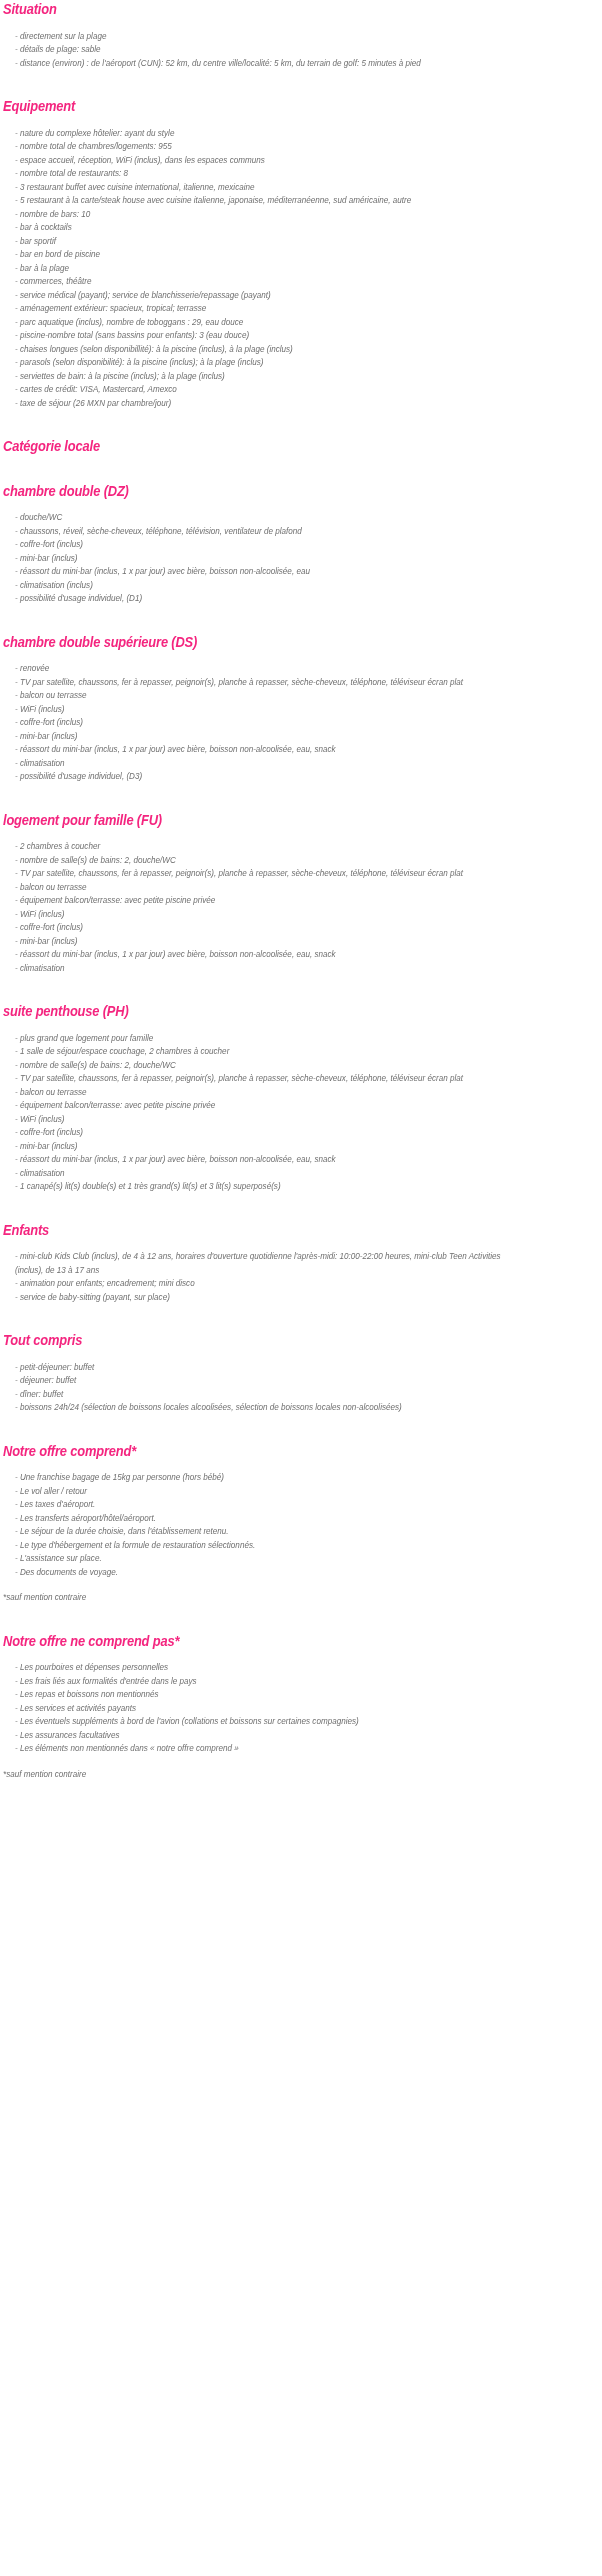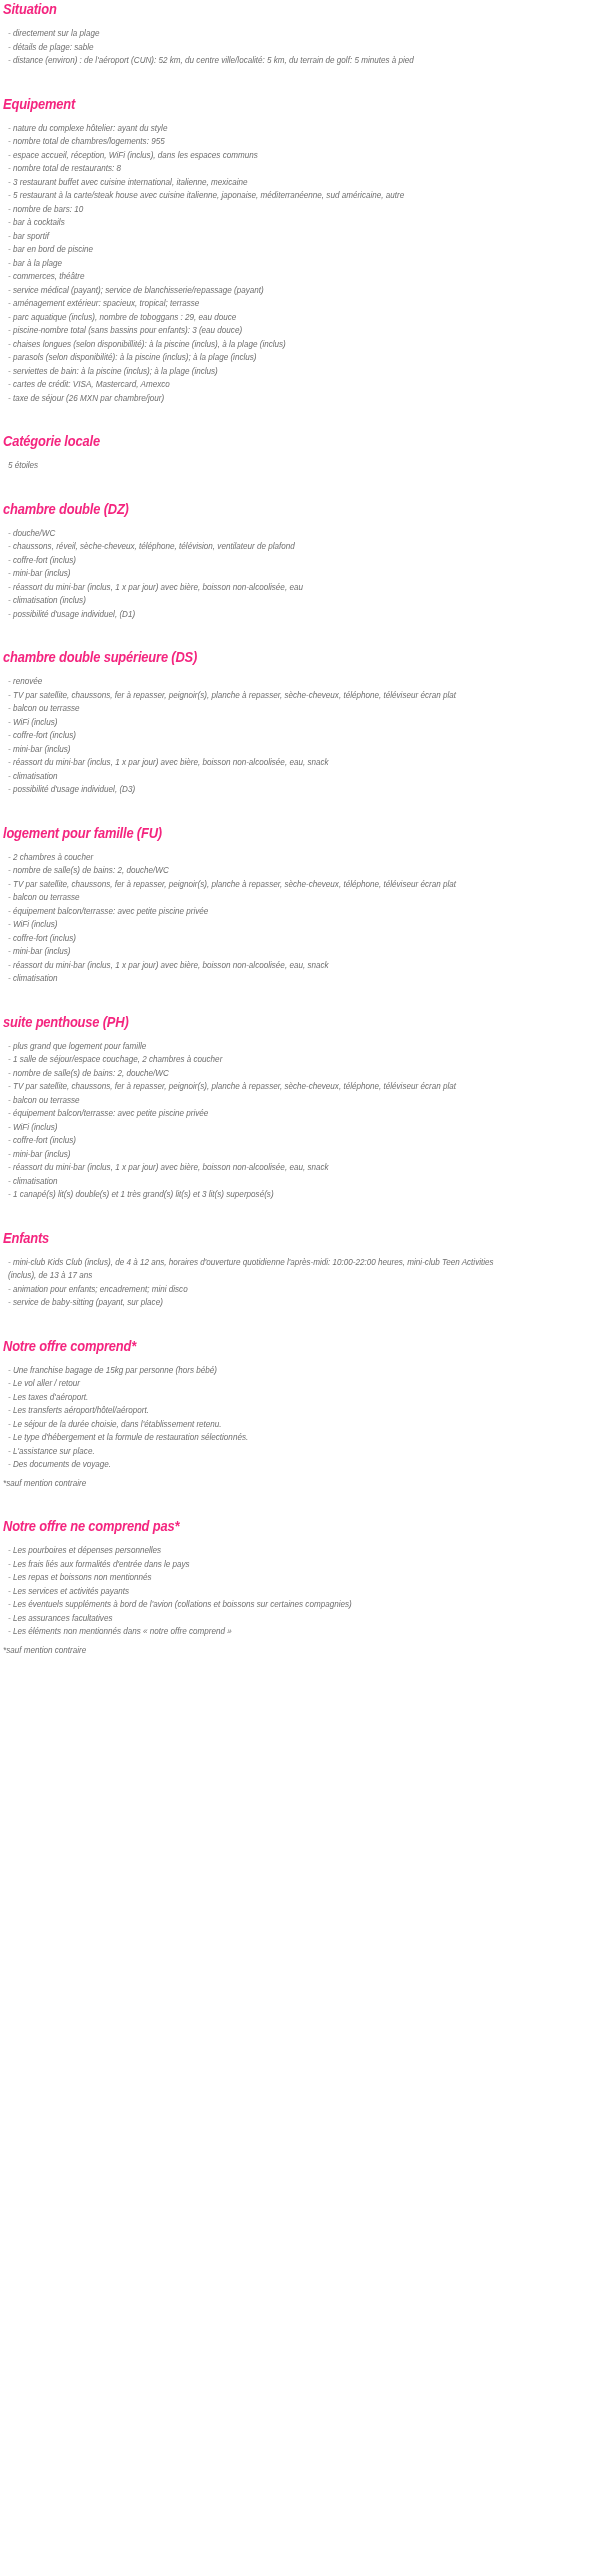--- a/index.html
+++ b/index.html
@@ -31,21 +31,21 @@
     letter-spacing: -0.2px;
     transform: scaleX(0.86);
     transform-origin: left center;
     white-space: nowrap;
   }
   .section + .section {
     margin-top: 27px;
   }
   ul.lines {
     list-style: none;
-    margin: 5px;
+    margin: 12px;
     padding: 0;
   }
   ul.lines li {
     font-size: 9px;
     line-height: 13.5px;
     font-style: italic;
     color: #6f6f6f;
     margin: 0;
     padding: 0;
     transform: scaleX(0.9);
@@ -95,23 +95,20 @@
         <li>- piscine-nombre total (sans bassins pour enfants): 3 (eau douce)</li>
         <li>- chaises longues (selon disponibillité): à la piscine (inclus), à la plage (inclus)</li>
         <li>- parasols (selon disponibilité): à la piscine (inclus); à la plage (inclus)</li>
         <li>- serviettes de bain: à la piscine (inclus); à la plage (inclus)</li>
         <li>- cartes de crédit: VISA, Mastercard, Amexco</li>
         <li>- taxe de séjour (26 MXN par chambre/jour)</li>
       </ul>
     </div>
     <div class="section">
       <h2 class="heading">Catégorie locale</h2>
-      <ul class="lines">
-        <li>5 étoiles</li>
-      </ul>
     </div>
     <div class="section">
       <h2 class="heading">chambre double (DZ)</h2>
       <ul class="lines">
         <li>- douche/WC</li>
         <li>- chaussons, réveil, sèche-cheveux, téléphone, télévision, ventilateur de plafond</li>
         <li>- coffre-fort (inclus)</li>
         <li>- mini-bar (inclus)</li>
         <li>- réassort du mini-bar (inclus, 1 x par jour) avec bière, boisson non-alcoolisée, eau</li>
         <li>- climatisation (inclus)</li>
@@ -163,20 +160,29 @@
         <li>- climatisation</li>
         <li>- 1 canapé(s) lit(s) double(s) et 1 très grand(s) lit(s) et 3 lit(s) superposé(s)</li>
       </ul>
     </div>
     <div class="section">
       <h2 class="heading">Enfants</h2>
       <ul class="lines">
         <li>- mini-club Kids Club (inclus), de 4 à 12 ans, horaires d'ouverture quotidienne l'après-midi: 10:00-22:00 heures, mini-club Teen Activities (inclus), de 13 à 17 ans</li>
         <li>- animation pour enfants; encadrement; mini disco</li>
         <li>- service de baby-sitting (payant, sur place)</li>
+      </ul>
+    </div>
+    <div class="section">
+      <h2 class="heading">Tout compris</h2>
+      <ul class="lines">
+        <li>- petit-déjeuner: buffet</li>
+        <li>- déjeuner: buffet</li>
+        <li>- dîner: buffet</li>
+        <li>- boissons 24h/24 (sélection de boissons locales alcoolisées, sélection de boissons locales non-alcoolisées)</li>
       </ul>
     </div>
     <div class="section">
       <h2 class="heading">Notre offre comprend*</h2>
       <ul class="lines">
         <li>- Une franchise bagage de 15kg par personne (hors bébé)</li>
         <li>- Le vol aller / retour</li>
         <li>- Les taxes d'aéroport.</li>
         <li>- Les transferts aéroport/hôtel/aéroport.</li>
         <li>- Le séjour de la durée choisie, dans l'établissement retenu.</li>

